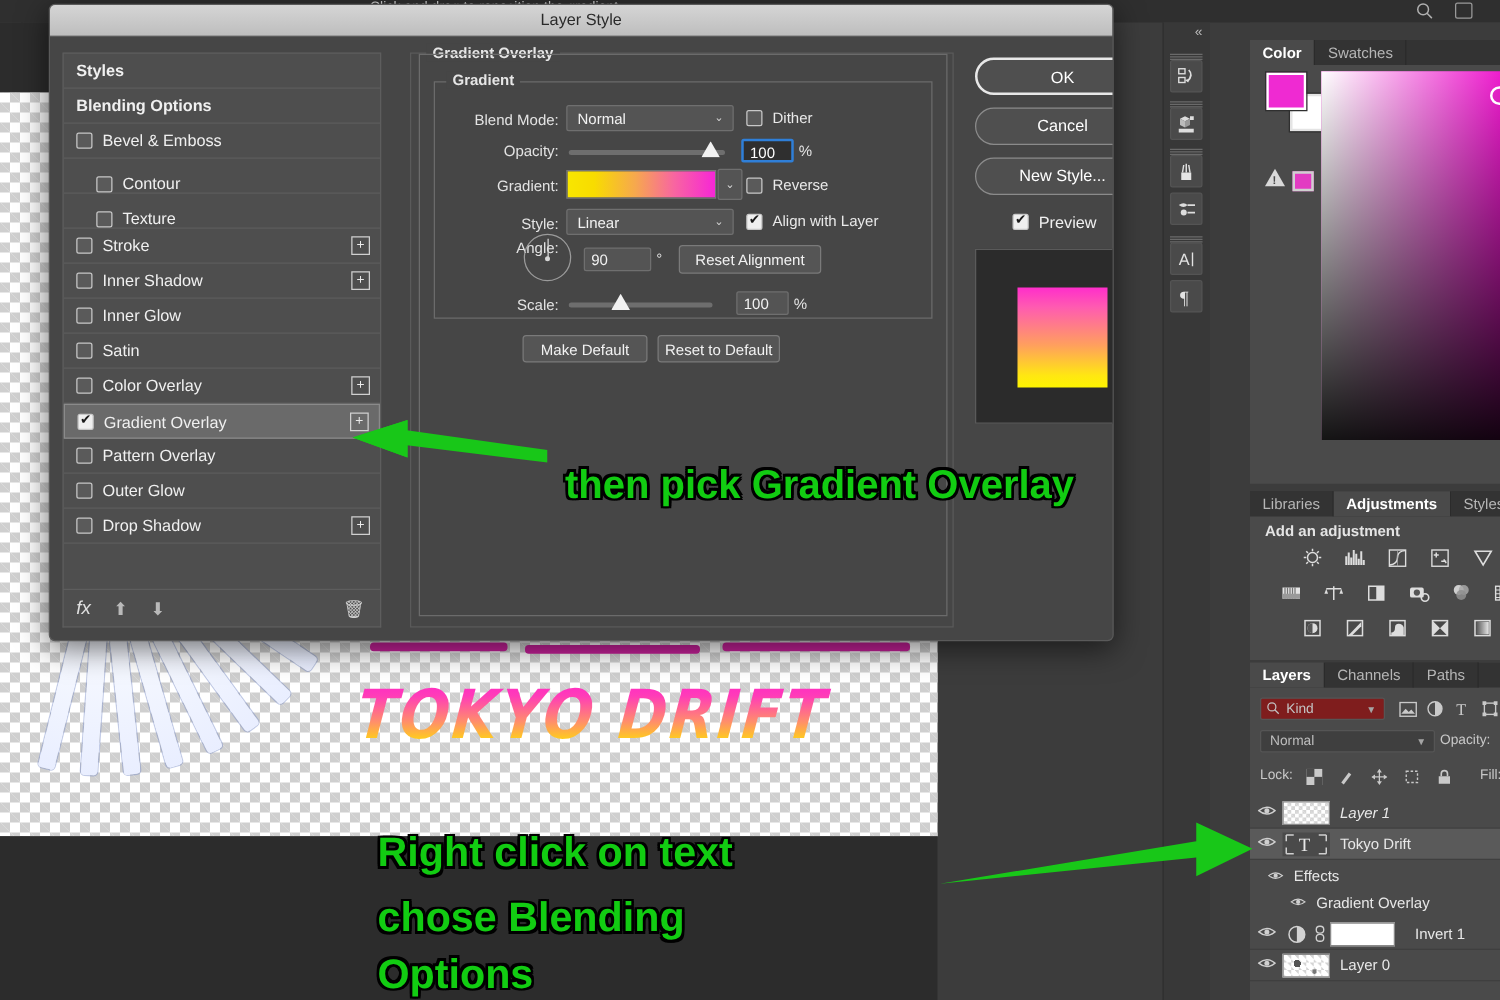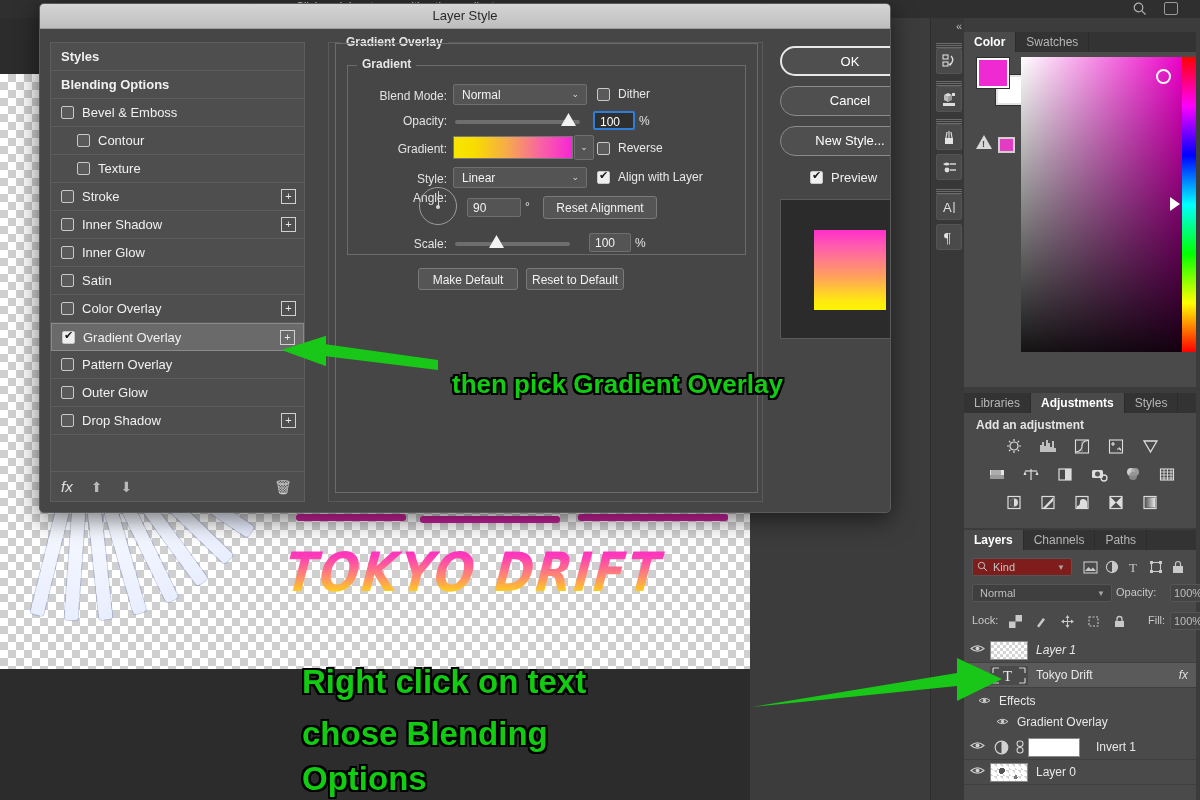--- a/index.html
+++ b/index.html
@@ -61,21 +61,21 @@
     font-size:47px; font-weight:bold; font-style:italic;
     letter-spacing:2px;
     background:linear-gradient(180deg,#ff22cc 0%, #ff3cb8 25%, #ff8f6a 58%, #ffe400 88%, #fff200 100%);
     -webkit-background-clip:text; background-clip:text; color:transparent;
     transform:scaleY(1.15) skewX(-6deg); transform-origin:left center;
     white-space:nowrap;
   }
   .magenta-streak { position:absolute; height:7px; background:#c9219b; border-radius:3px; }
 
   
-  .panel-col { position:absolute; right:0; top:18px; width:236px; height:782px; background:#3c3c3c; }
+  .panel-col { position:absolute; right:0; top:18px; width:200px; height:782px; background:#3c3c3c; }
   .dock-strip { position:absolute; right:232px; top:18px; width:38px; height:782px;
                 background:#383838; border-left:1px solid #2e2e2e; }
   .dock-collapse { position:absolute; right:238px; top:20px; color:#bdbdbd; font-size:11px; }
   .dock-btn { position:absolute; right:238px; width:26px; height:26px;
               background:#4a4a4a; border:1px solid #545454; border-radius:2px;
               display:flex; align-items:center; justify-content:center; color:#dcdcdc; }
   .dock-grip { position:absolute; right:238px; width:26px; height:6px; }
   .dock-grip b { display:block; height:1px; background:#6a6a6a; margin-top:1px; }
 
   
@@ -167,21 +167,21 @@
          box-shadow:0 6px 24px rgba(0,0,0,.55); overflow:hidden; }
   .dlg-title { height:25px; background:linear-gradient(180deg,#d5d5d5,#bebebe);
                border-bottom:1px solid #9a9a9a; text-align:center;
                font-size:13px; color:#2a2a2a; padding-top:4px; }
 
   .styles-list { position:absolute; left:10px; top:38px; width:255px; height:430px;
                  background:#4e4e4e; border:1px solid #5d5d5d; }
   .st-row { height:28px; border-bottom:1px solid #5c5c5c; display:flex; align-items:center;
             padding-left:10px; font-size:13px; color:#f0f0f0; position:relative; }
   .st-row.header { font-weight:bold; }
-  .st-row.indent { padding-left:26px; }
+  .st-row.indent { padding-left:26px;align-items:flex-end; }
   .st-row.active { background:#6a6a6a; border:1px solid #8a8a8a; }
   .cbx { width:13px; height:13px; border:1px solid #c8c8c8; background:#5a5a5a;
          margin-right:8px; display:inline-block; position:relative; border-radius:2px; }
   .cbx.on { background:#efefef; }
   .cbx.on:after { content:"✔"; position:absolute; left:1px; top:-3px; font-size:11px; color:#1a1a1a; }
   .plus { position:absolute; right:8px; width:15px; height:15px; border:1px solid #d0d0d0;
           color:#eaeaea; font-size:11px; line-height:13px; text-align:center; }
   .st-footer { position:absolute; left:10px; top:468px; width:255px; height:30px;
                background:#4e4e4e; border:1px solid #5d5d5d; border-top:none;
                display:flex; align-items:center; color:#e0e0e0; }
@@ -228,21 +228,21 @@
   .preview-box { position:absolute; left:740px; top:195px; width:140px; height:140px;
                  background:#2b2b2b; border:1px solid #5a5a5a; }
   .preview-sw { position:absolute; left:33px; top:30px; width:72px; height:80px;
                 background:linear-gradient(180deg,#ff2ecb 0%, #ff5cb0 20%, #ffa05d 58%, #ffe712 88%, #fdf400 100%); }
 
   
   .anno { position:absolute; color:#12cc12; font-weight:bold;
           font-family:"Liberation Sans", sans-serif;
           text-shadow: -2px -2px 0 #000, 2px -2px 0 #000, -2px 2px 0 #000, 2px 2px 0 #000,
                        0 -2px 0 #000, 0 2px 0 #000, -2px 0 0 #000, 2px 0 0 #000; }
-  .anno-top { left:452px; top:369px; font-size:26px; }
+  .anno-top { left:452px; top:369px; font-size:32px; }
   .anno-b1 { left:302px; top:663px; font-size:33px; }
   .anno-b2 { left:302px; top:715px; font-size:33px; }
   .anno-b3 { left:302px; top:760px; font-size:33px; }
 
   .arrow { position:absolute; }
 </style>
 </head>
 <body>
 
 <div id="root">

